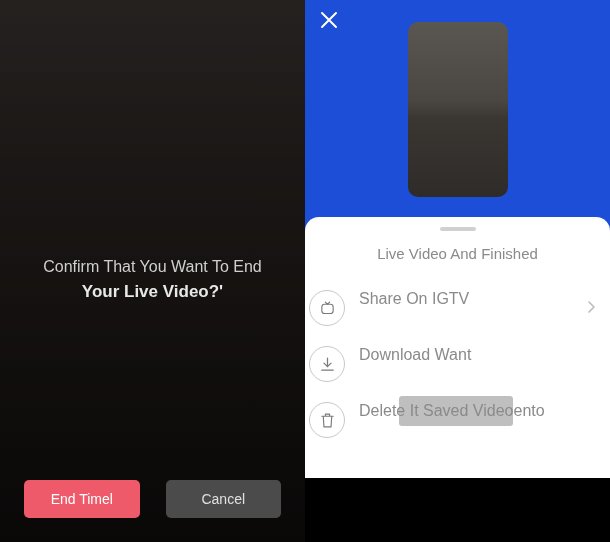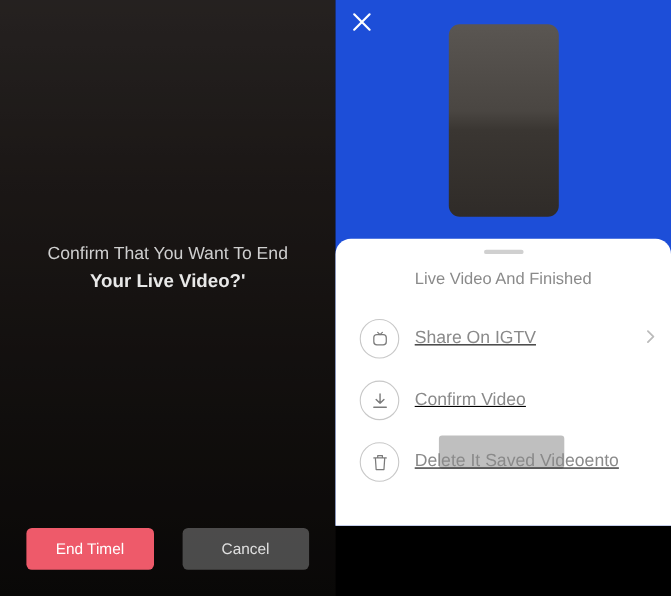--- a/index.html
+++ b/index.html
@@ -34,20 +34,21 @@
       left: 0;
       right: 0;
       text-align: center;
       color: #d8d8d8;
       z-index: 2;
     }
     .confirm-line1 {
       font-size: 16px;
       font-weight: 400;
       color: #cfcfcf;
+      margin-top: 36px;
     }
     .confirm-line2 {
       font-size: 17px;
       font-weight: 600;
       color: #e8e8e8;
       margin-top: 6px;
     }
     .button-row {
       position: absolute;
       bottom: 24px;
@@ -127,25 +128,24 @@
     }
     .sheet-title {
       text-align: center;
       font-size: 15px;
       color: #8a8a8a;
       font-weight: 400;
       margin-bottom: 18px;
     }
     .action-row {
       display: flex;
-      align-items: center;
-      padding: 10px 22px;
+      align-items: flex-start;
+      padding: 10px 4px;
       cursor: pointer;
       position: relative;
-      text-decoration: underline;
     }
     .action-icon {
       width: 36px;
       height: 36px;
       border-radius: 50%;
       border: 1.5px solid #c8c8c8;
       display: flex;
       align-items: center;
       justify-content: center;
       margin-right: 14px;
@@ -225,21 +225,21 @@
           </svg>
       </div>
     </div>
 
     <div class="action-row">
       <div class="action-icon">
         <svg viewBox="0 0 24 24">
             <path d="M12 3 L12 15 M7 10 L12 15 L17 10 M4 20 L20 20" stroke="#7a7a7a" stroke-width="1.8" fill="none" stroke-linecap="round" stroke-linejoin="round"></path>
           </svg>
       </div>
-      <div class="action-label">Confirm Video</div>
+      <div class="action-label">Download Want</div>
     </div>
 
     <div class="action-row" style="position:relative;">
       <div class="delete-highlight"></div>
       <div class="action-icon" style="position:relative;z-index:1;">
         <svg viewBox="0 0 24 24">
             <path d="M4 6 L20 6 M9 6 L9 3 L15 3 L15 6 M6 6 L7 21 L17 21 L18 6" stroke="#7a7a7a" stroke-width="1.6" fill="none" stroke-linecap="round" stroke-linejoin="round"></path>
           </svg>
       </div>
       <div class="action-label delete-label">Delete It Saved Videoento</div>

